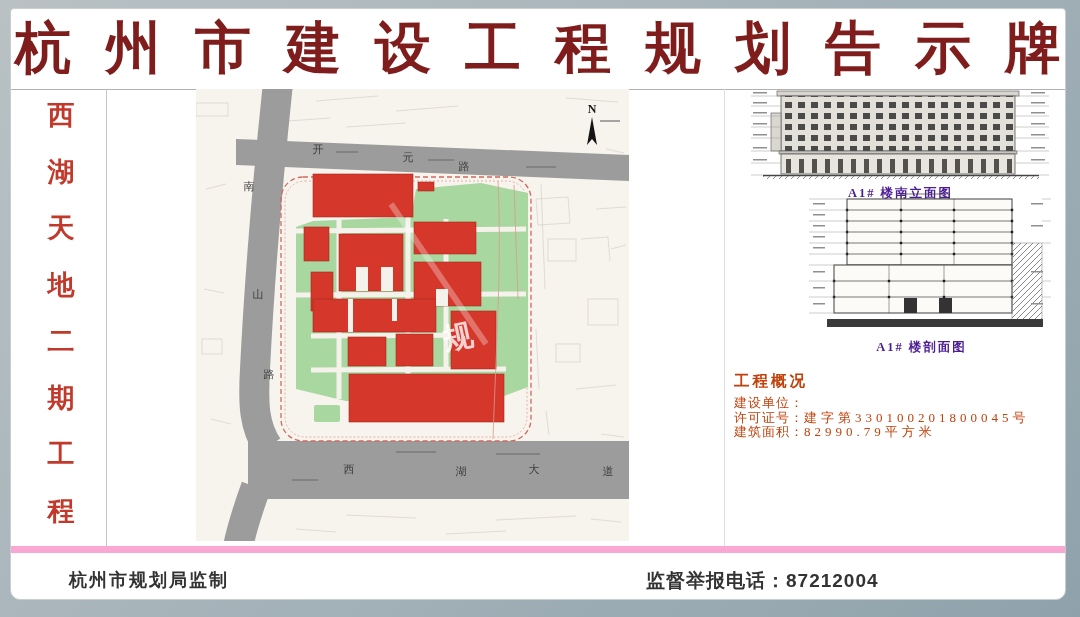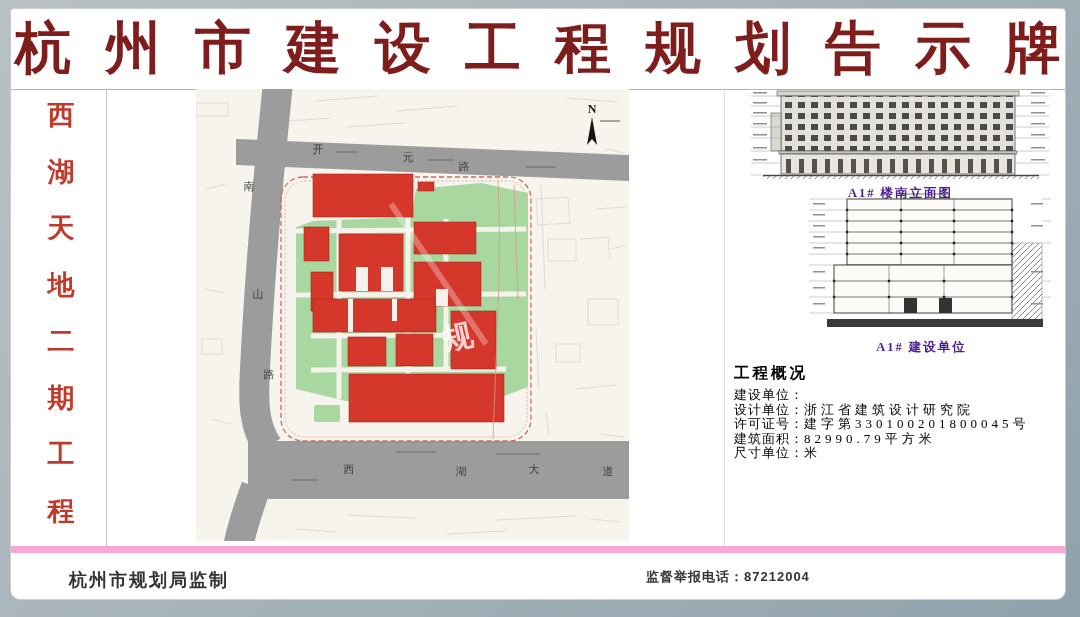--- a/index.html
+++ b/index.html
@@ -40,21 +40,21 @@
   
   #map-wrap{position:absolute;left:185px;top:80px;width:433px;height:452px;}
   #right-divider{position:absolute;left:713px;top:80px;width:1px;height:457px;background:#dddddd;}
   
   #elevation-block{position:absolute;left:732px;top:80px;width:315px;}
   #section-block{position:absolute;left:778px;top:184px;width:265px;}
   .drawing-caption{
     text-align:center;font-family:"Liberation Serif",serif;font-size:12.5px;
     color:#4c1d95;letter-spacing:2px;margin-top:2px;font-weight:600;
   }
-  #overview{position:absolute;left:723px;top:354px;width:335px;font-family:"Liberation Serif",serif;color:#000000;}
+  #overview{position:absolute;left:723px;top:362px;width:335px;font-family:"Liberation Serif",serif;color:#c2410c;}
   #overview-heading{font-size:15.5px;font-weight:700;letter-spacing:3px;margin-bottom:4px;}
   .ov-row{display:flex;line-height:14.6px;font-size:13px;white-space:nowrap;}
   .ov-label{min-width:62px;letter-spacing:1px;}
   .ov-value{letter-spacing:4px;}
   
   #legend{position:absolute;left:725px;top:466px;width:335px;height:60px;font-family:"Liberation Serif",serif;}
   #legend-heading{position:absolute;left:0;top:2px;font-size:17px;color:#222;font-weight:600;}
   .swatch{position:absolute;height:13px;width:57px;}
   #swatch-building{left:66px;top:5px;background:#d5372a;}
   #swatch-green{left:178px;top:6px;background:#a8d79f;height:12px;width:60px;}
@@ -65,21 +65,21 @@
   #legend-label-road{left:125px;top:28px;}
   
   #footer{
     position:absolute;left:0;top:537px;width:100%;height:55px;
     border-top:7px solid #f9a8d4;
   }
   #footer-issuer{
     position:absolute;left:58px;top:15px;font-size:18px;font-weight:700;color:#333;letter-spacing:2px;
   }
   #footer-hotline{
-    position:absolute;left:635px;top:15px;font-size:13px;font-weight:700;color:#333;letter-spacing:1px;
+    position:absolute;left:635px;top:15px;font-size:19px;font-weight:700;color:#333;letter-spacing:1px;
   }
   svg text{font-family:"Liberation Serif",serif;}
 </style>
 </head>
 <body>
 
 <div id="page">
 
   <div id="title-band">
     <span id="board-title">杭州市建设工程规划告示牌</span>
@@ -318,44 +318,36 @@
         <rect x="24" y="54" width="12" height="1.5"></rect>
           <rect x="24" y="78" width="12" height="1.5"></rect>
         <rect x="24" y="94" width="12" height="1.5"></rect>
           <rect x="24" y="110" width="12" height="1.5"></rect>
         <rect x="242" y="10" width="12" height="1.5"></rect>
           <rect x="242" y="32" width="12" height="1.5"></rect>
         <rect x="242" y="78" width="12" height="1.5"></rect>
           <rect x="242" y="110" width="12" height="1.5"></rect>
       </g>
     </svg>
-    <div class="drawing-caption">A1# 建设单位</div>
+    <div class="drawing-caption">A1# 楼剖面图</div>
   </div>
 
   <div id="overview">
     <div id="overview-heading">工程概况</div>
     <div class="ov-row">
       <span class="ov-label">建设单位：</span>
-    </div>
-    <div class="ov-row">
-      <span class="ov-label">设计单位：</span>
-      <span class="ov-value">浙江省建筑设计研究院</span>
     </div>
     <div class="ov-row">
       <span class="ov-label">许可证号：</span>
       <span class="ov-value">建字第330100201800045号</span>
     </div>
     <div class="ov-row">
       <span class="ov-label">建筑面积：</span>
       <span class="ov-value">82990.79平方米</span>
     </div>
-    <div class="ov-row">
-      <span class="ov-label">尺寸单位：</span>
-      <span class="ov-value">米</span>
-    </div>
   </div>
 
 
   <div id="footer">
     <span id="footer-issuer">杭州市规划局监制</span>
     <span id="footer-hotline"><span>监督举报电话：</span><span>87212004</span></span>
   </div>
 
 </div>
 

